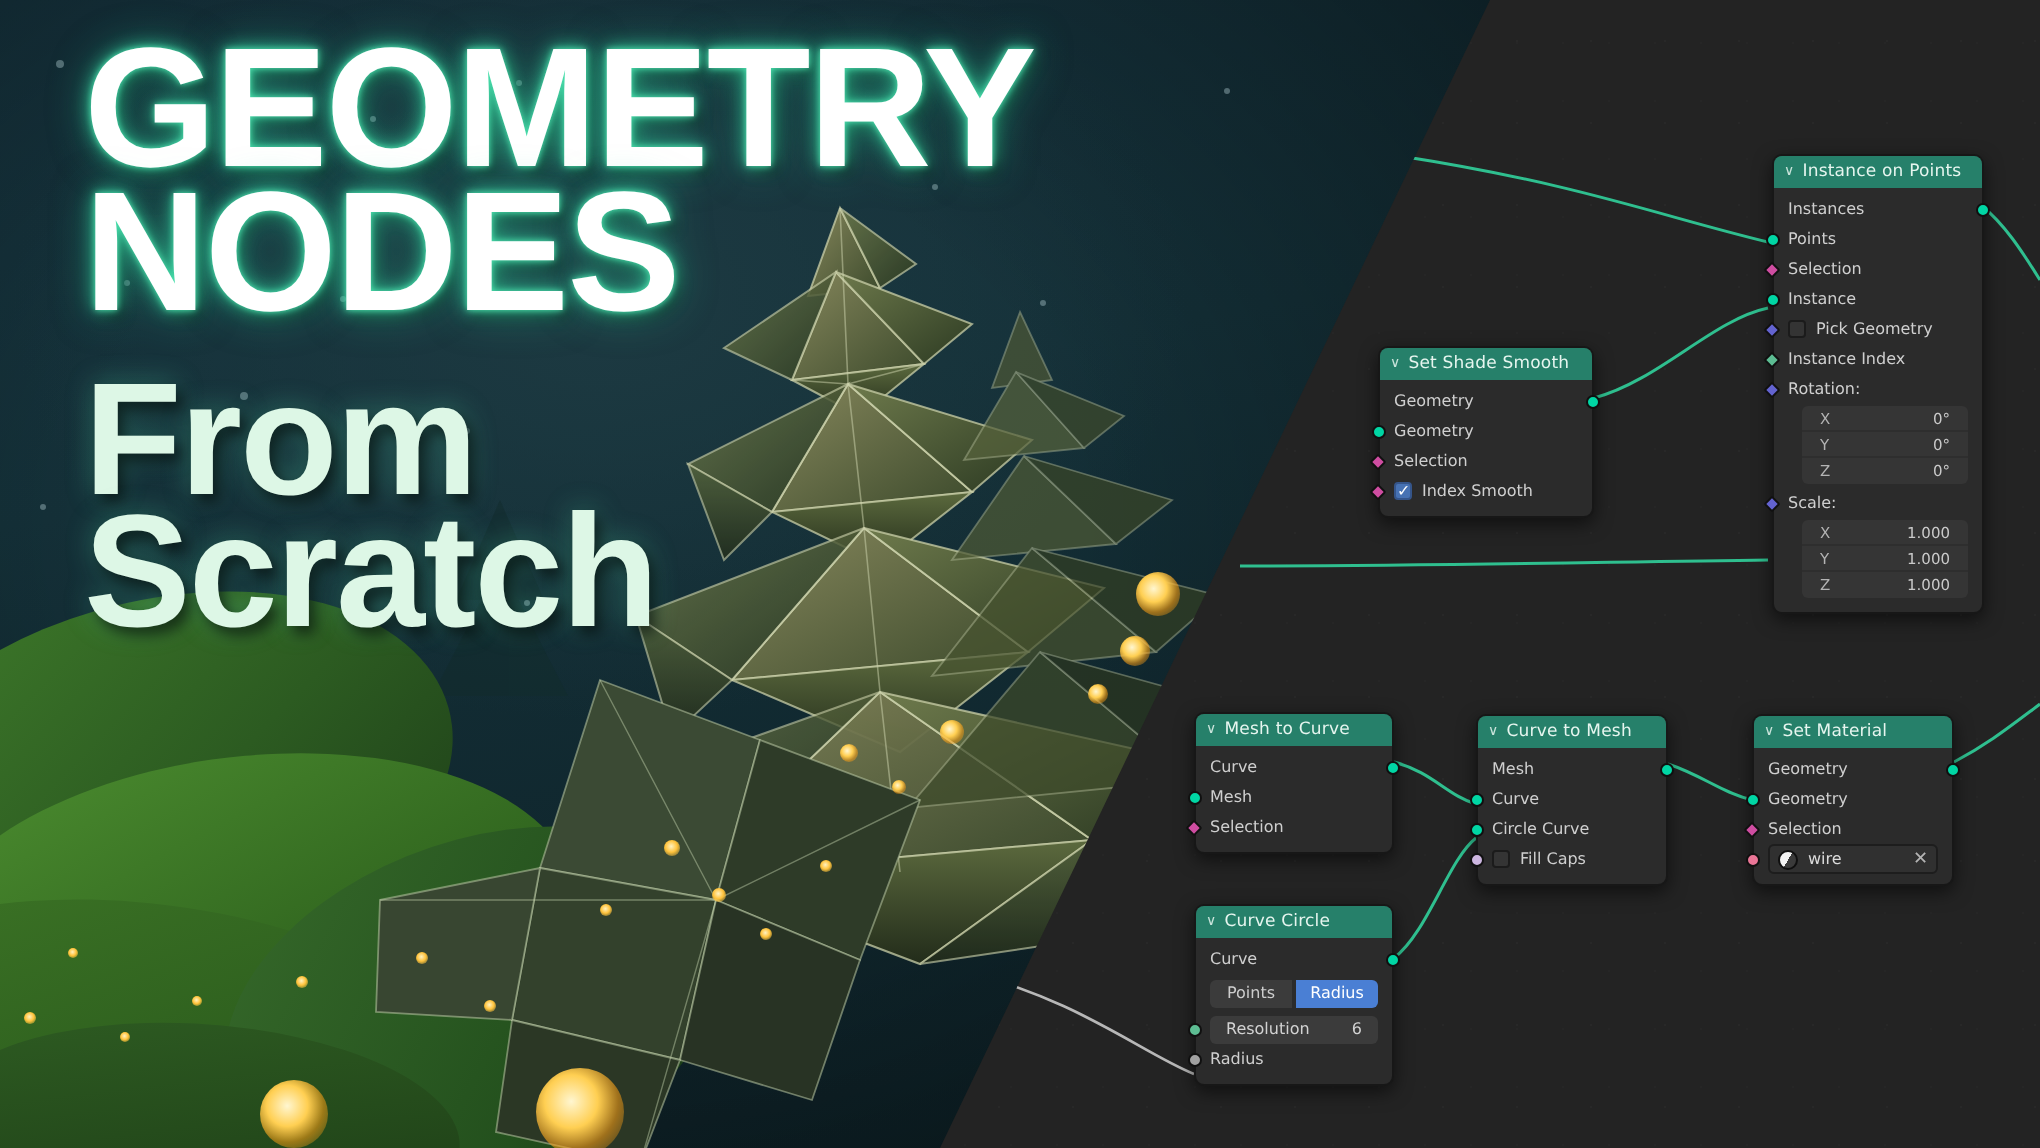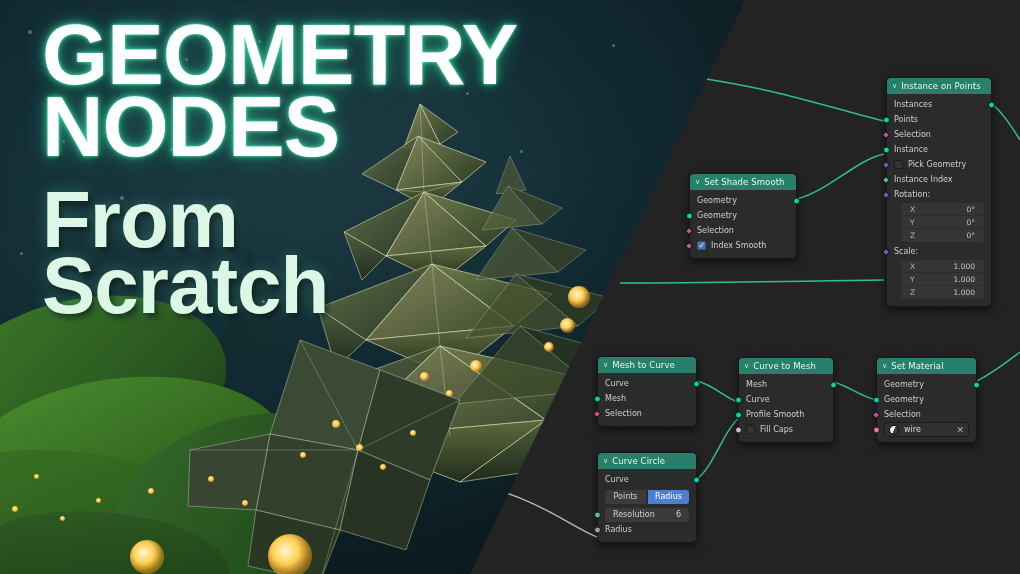--- a/index.html
+++ b/index.html
@@ -454,21 +454,21 @@
       <div class="row out">
         <span>Mesh</span>
         <span class="sock right geo"></span>
       </div>
       <div class="row">
         <span class="sock left geo"></span>
         <span>Curve</span>
       </div>
       <div class="row">
         <span class="sock left geo"></span>
-        <span>Profile Smooth</span>
+        <span>Circle Curve</span>
       </div>
       <div class="row">
         <span class="sock left lav"></span>
         <span class="chk"></span>
         <span>Fill Caps</span>
       </div>
     </div>
   </div>
 
   <div class="node" style="left:876px; top:357px; width:101px;">

